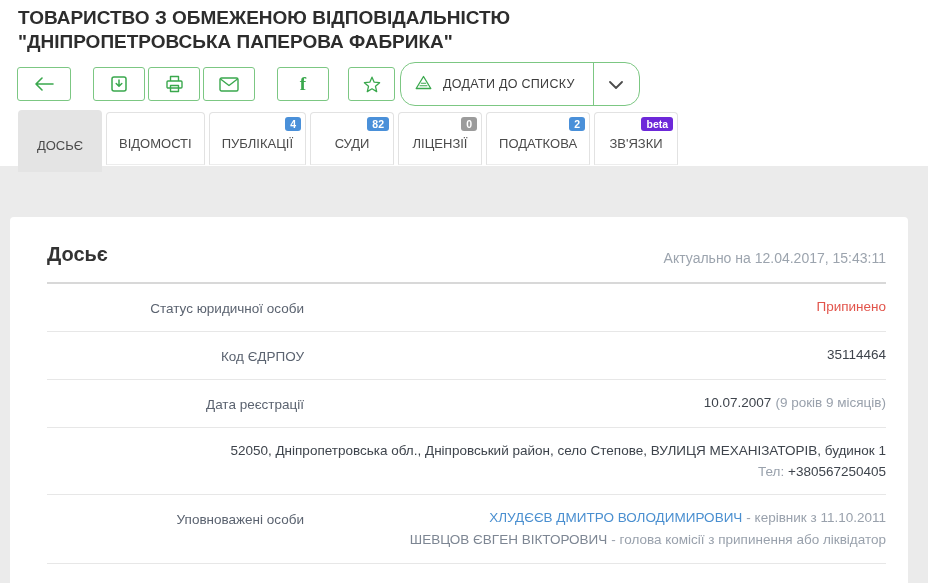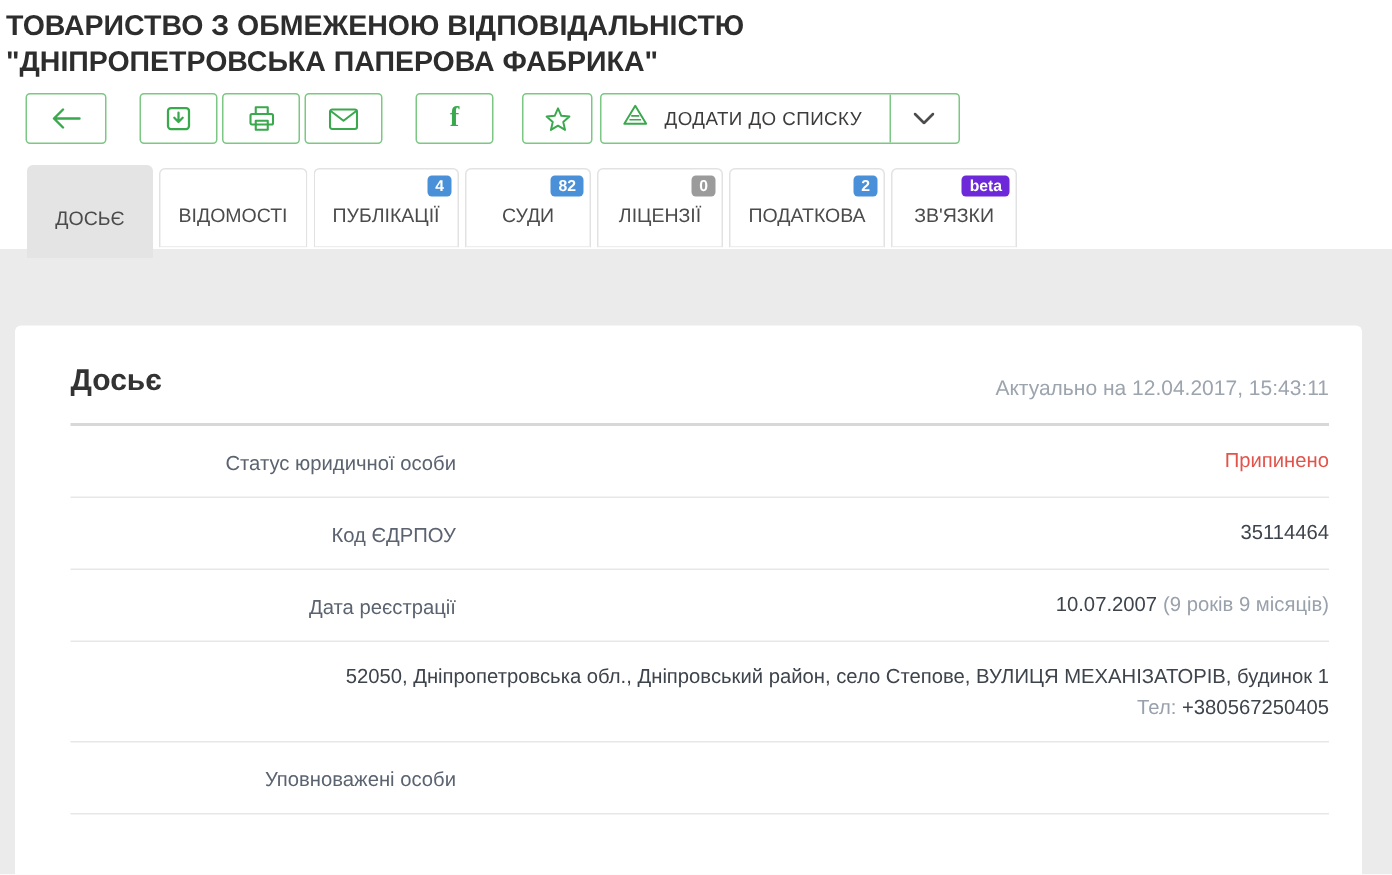--- a/index.html
+++ b/index.html
@@ -6,41 +6,41 @@
   html,body { margin:0; padding:0; }
   body {
     width:928px; height:583px; position:relative; overflow:hidden;
     background:#ffffff;
     font-family:"Liberation Sans", sans-serif;
     -webkit-font-smoothing:antialiased;
   }
 
   
   .company-title {
-    position:absolute; top:6px; left:4px; width:560px;
+    position:absolute; top:6px; left:18px; width:560px;
     font-size:19px; line-height:24px; font-weight:700; color:#2d2d2d;
   }
 
   
   .toolbar { position:absolute; top:62px; left:17px; display:flex; align-items:center; }
   .btn {
     height:34px; background:#fff; border:1px solid #7cc783; border-radius:3px;
     display:flex; align-items:center; justify-content:center; cursor:pointer;
   }
   .btn svg { display:block; }
   .w-back { width:54px; }
   .w-ico  { width:52px; }
   .w-star { width:47px; }
   .gap-lg { margin-left:22px; }
   .gap-sm { margin-left:3px; }
   .gap-md { margin-left:19px; }
   .fb-f { color:#3aa84d; font-weight:700; font-size:19px; font-family:"Liberation Serif", serif; }
   .addlist {
-    height:34px; margin-left:5px; display:flex; align-items:stretch;
-    border:1px solid #7cc783; border-radius:3px; background:#fff; cursor:pointer;
+    height:44px; margin-left:5px; display:flex; align-items:stretch;
+    border:1px solid #7cc783; border-radius:15px; background:#fff; cursor:pointer;
   }
   .addlist-main { display:flex; align-items:center; padding:0 18px 0 14px; }
   .addlist-main .tri { margin-right:11px; }
   .addlist-label { font-size:12.5px; color:#3c3c3c; letter-spacing:.3px; }
   .addlist-caret {
     width:46px; border-left:1px solid #7cc783;
     display:flex; align-items:center; justify-content:center;
   }
 
   
@@ -226,16 +226,24 @@
         <div>52050, Дніпропетровська обл., Дніпровський район, село Степове, ВУЛИЦЯ МЕХАНІЗАТОРІВ, будинок 1</div>
         <div>
           <span class="muted">Тел:</span>
           <span>+380567250405</span>
         </div>
       </div>
     </div>
 
     <div class="row">
       <div class="row-label">Уповноважені особи</div>
+      <div class="row-value">
+        <div class="person-line">
+          <a class="person-link">ХЛУДЄЄВ ДМИТРО ВОЛОДИМИРОВИЧ</a><span class="role">- керівник з 11.10.2011</span>
+        </div>
+        <div class="person-line">
+          <span class="person-plain">ШЕВЦОВ ЄВГЕН ВІКТОРОВИЧ</span><span class="role">- голова комісії з припинення або ліквідатор</span>
+        </div>
+      </div>
     </div>
 
   </div>
 </div>
 
 </body></html>

